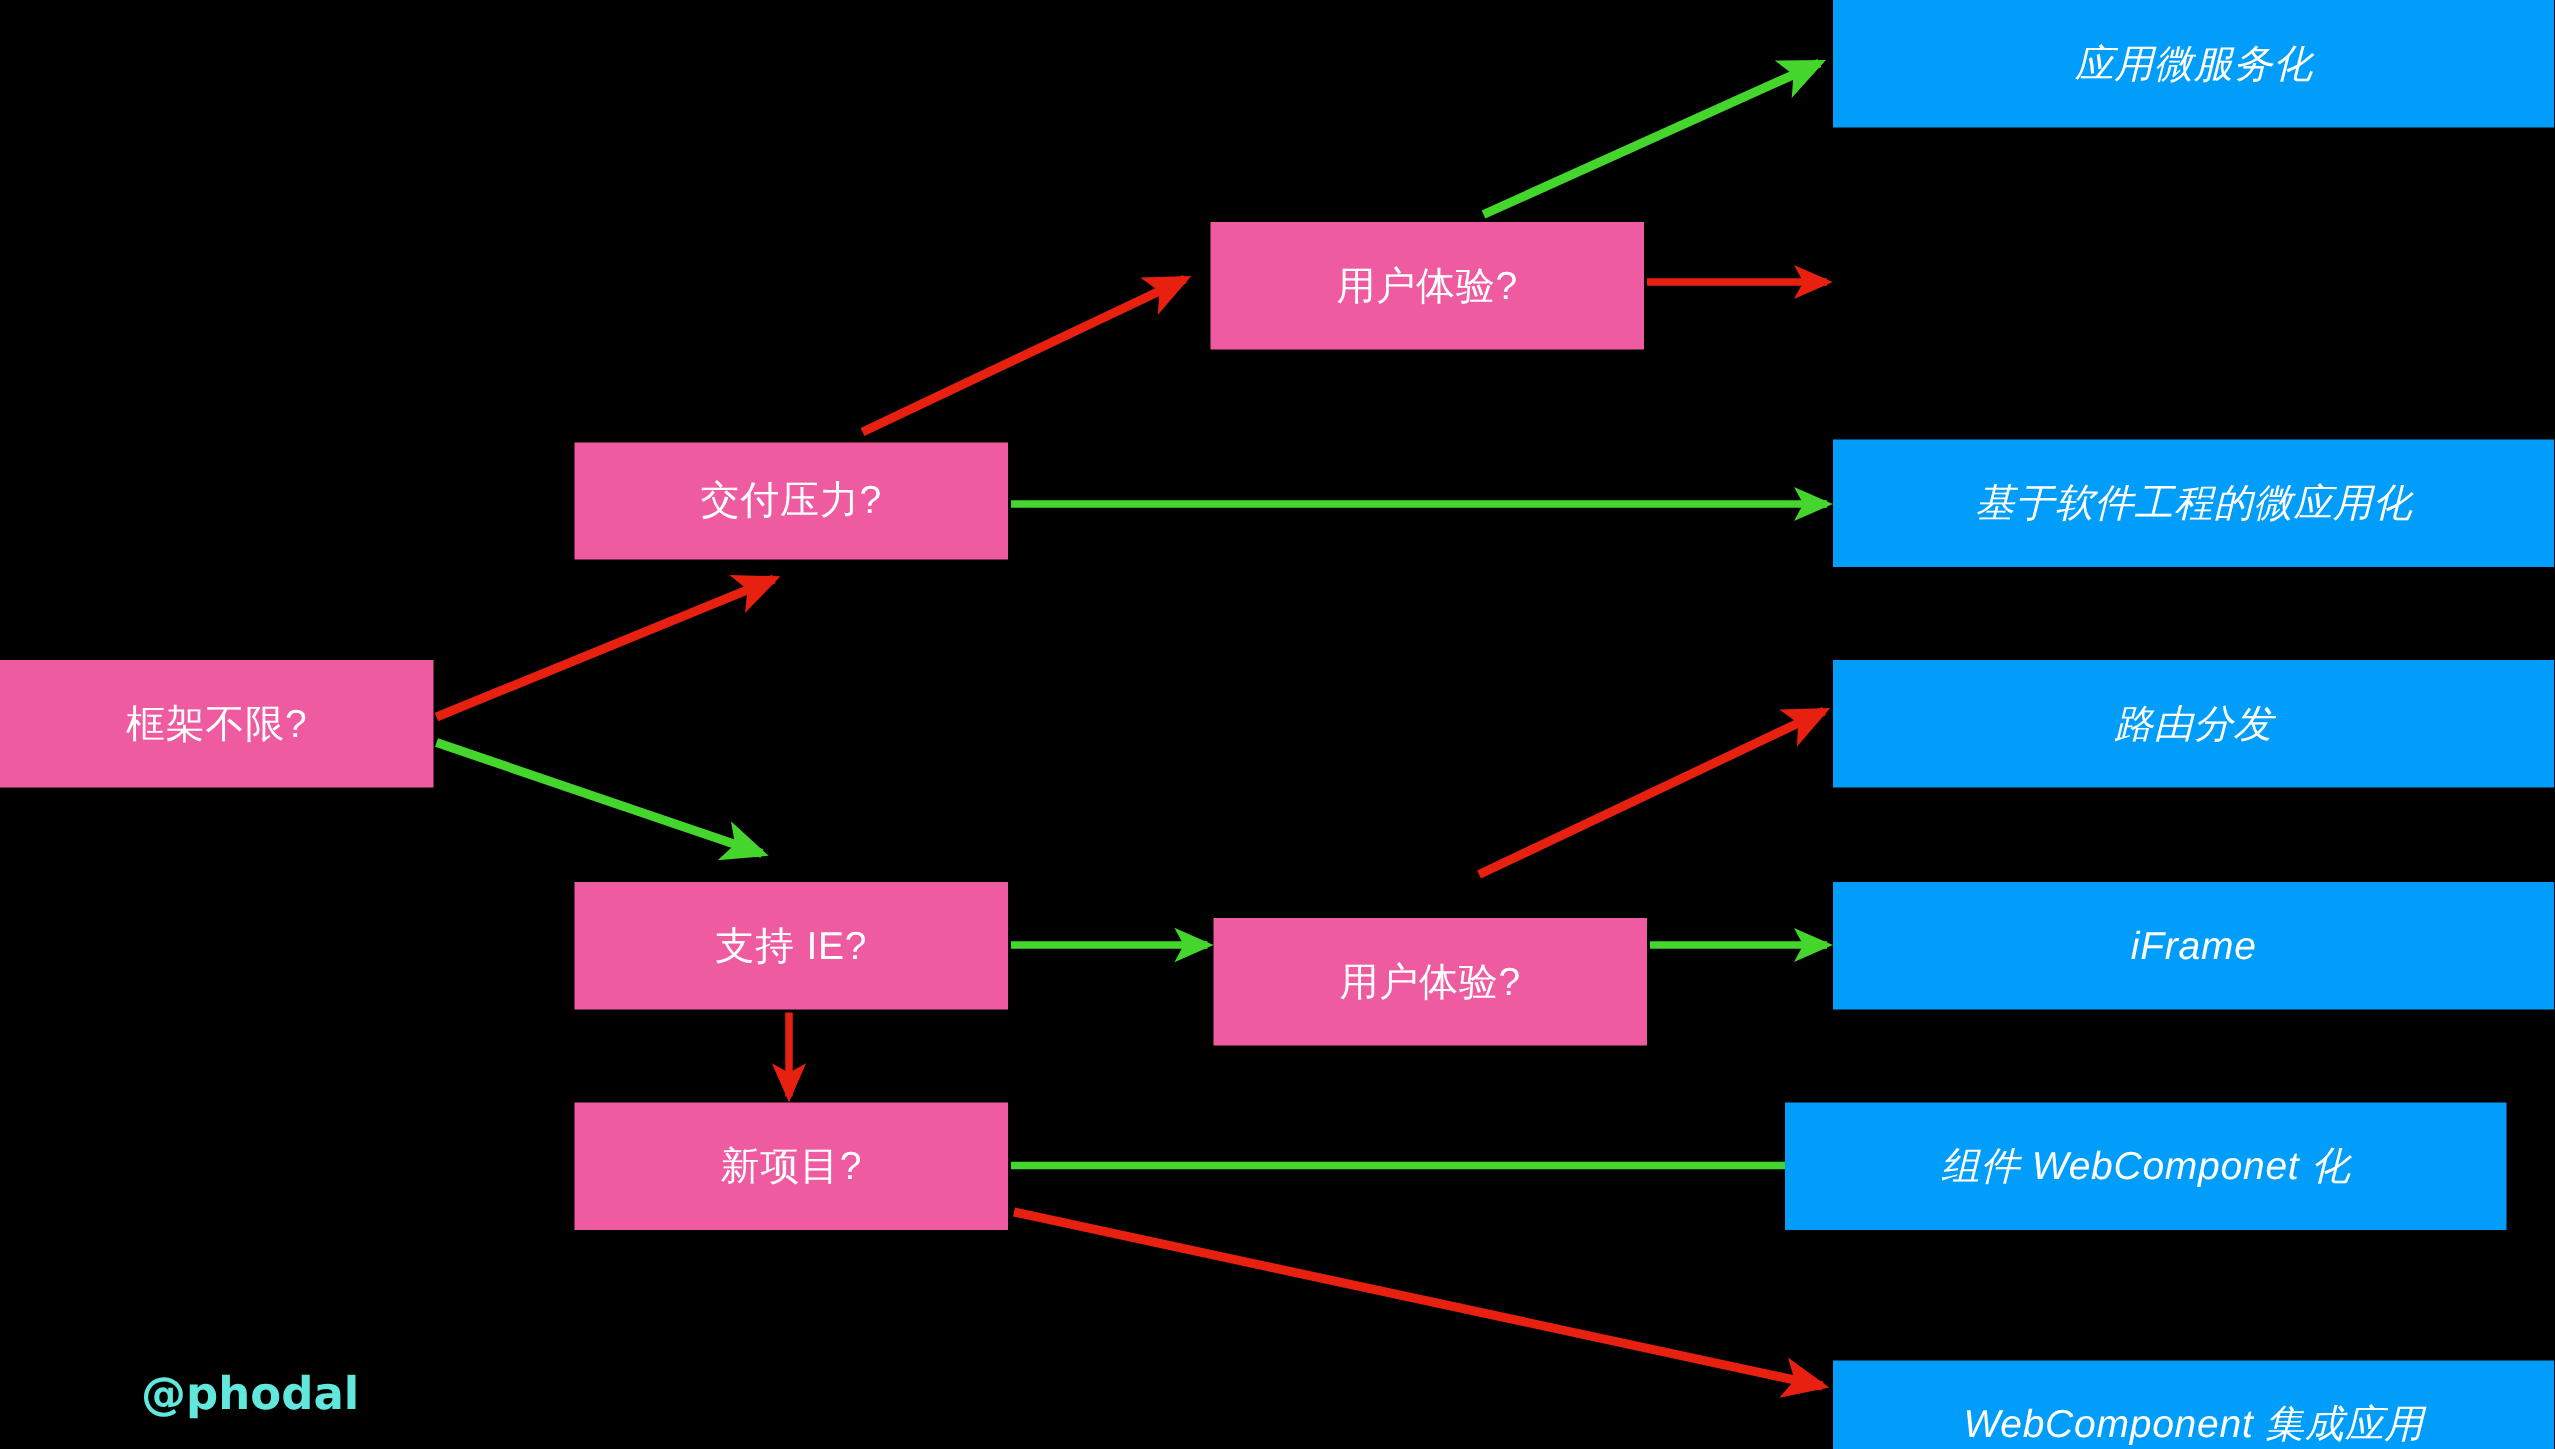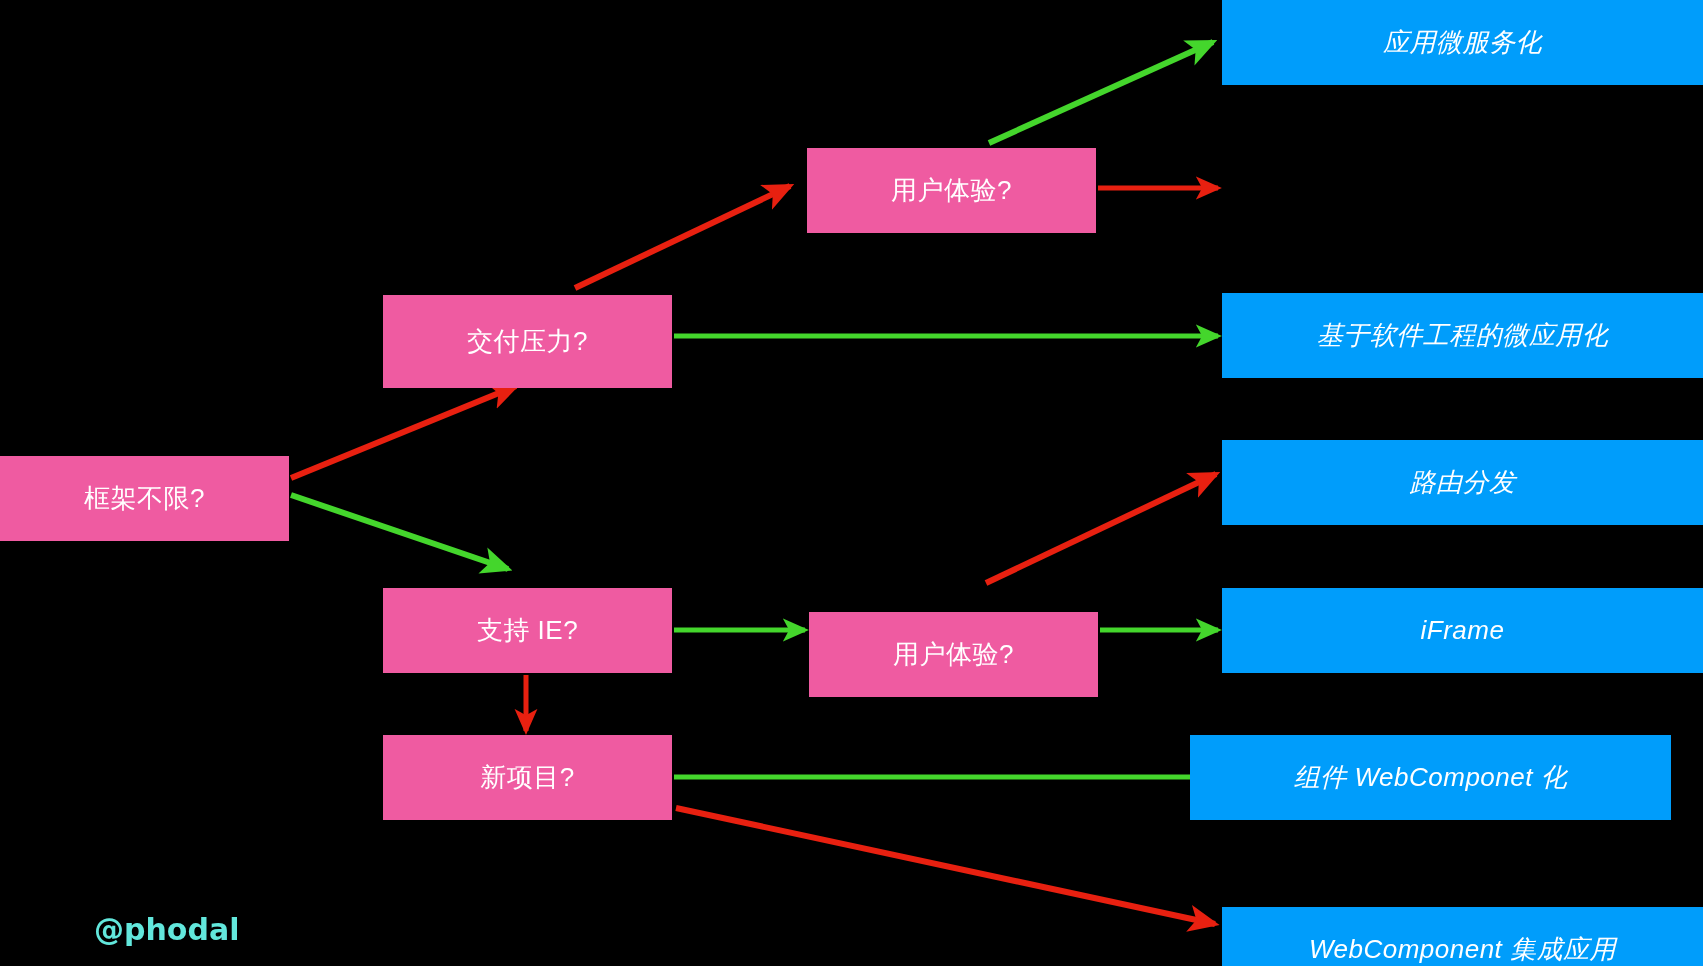--- a/index.html
+++ b/index.html
@@ -87,25 +87,25 @@
 
     <line x1="986" y1="583" x2="1216" y2="474" stroke="#e82010" stroke-width="6" marker-end="url(#arrow-red)"></line>
 
     <line x1="1100" y1="630" x2="1218" y2="630" stroke="#44d62c" stroke-width="5" marker-end="url(#arrow-green)"></line>
 
     <line x1="674" y1="777" x2="1218" y2="777" stroke="#44d62c" stroke-width="5" marker-end="url(#arrow-green)"></line>
 
     <line x1="676" y1="808" x2="1215" y2="924" stroke="#e82010" stroke-width="6" marker-end="url(#arrow-red)"></line>
   </svg>
 
-  <div class="node decision" style="left:0px; top:456px; width:289px; height:85px;">
+  <div class="node decision" style="left:0px; top:440px; width:289px; height:85px;">
     <span>框架不限?</span>
   </div>
 
-  <div class="node decision" style="left:383px; top:295px; width:289px; height:93px;">
+  <div class="node decision" style="left:383px; top:295px; width:289px; height:78px;">
     <span>交付压力?</span>
   </div>
 
   <div class="node decision" style="left:807px; top:148px; width:289px; height:85px;">
     <span>用户体验?</span>
   </div>
 
   <div class="node decision" style="left:383px; top:588px; width:289px; height:85px;">
     <span>支持 IE?</span>
   </div>

